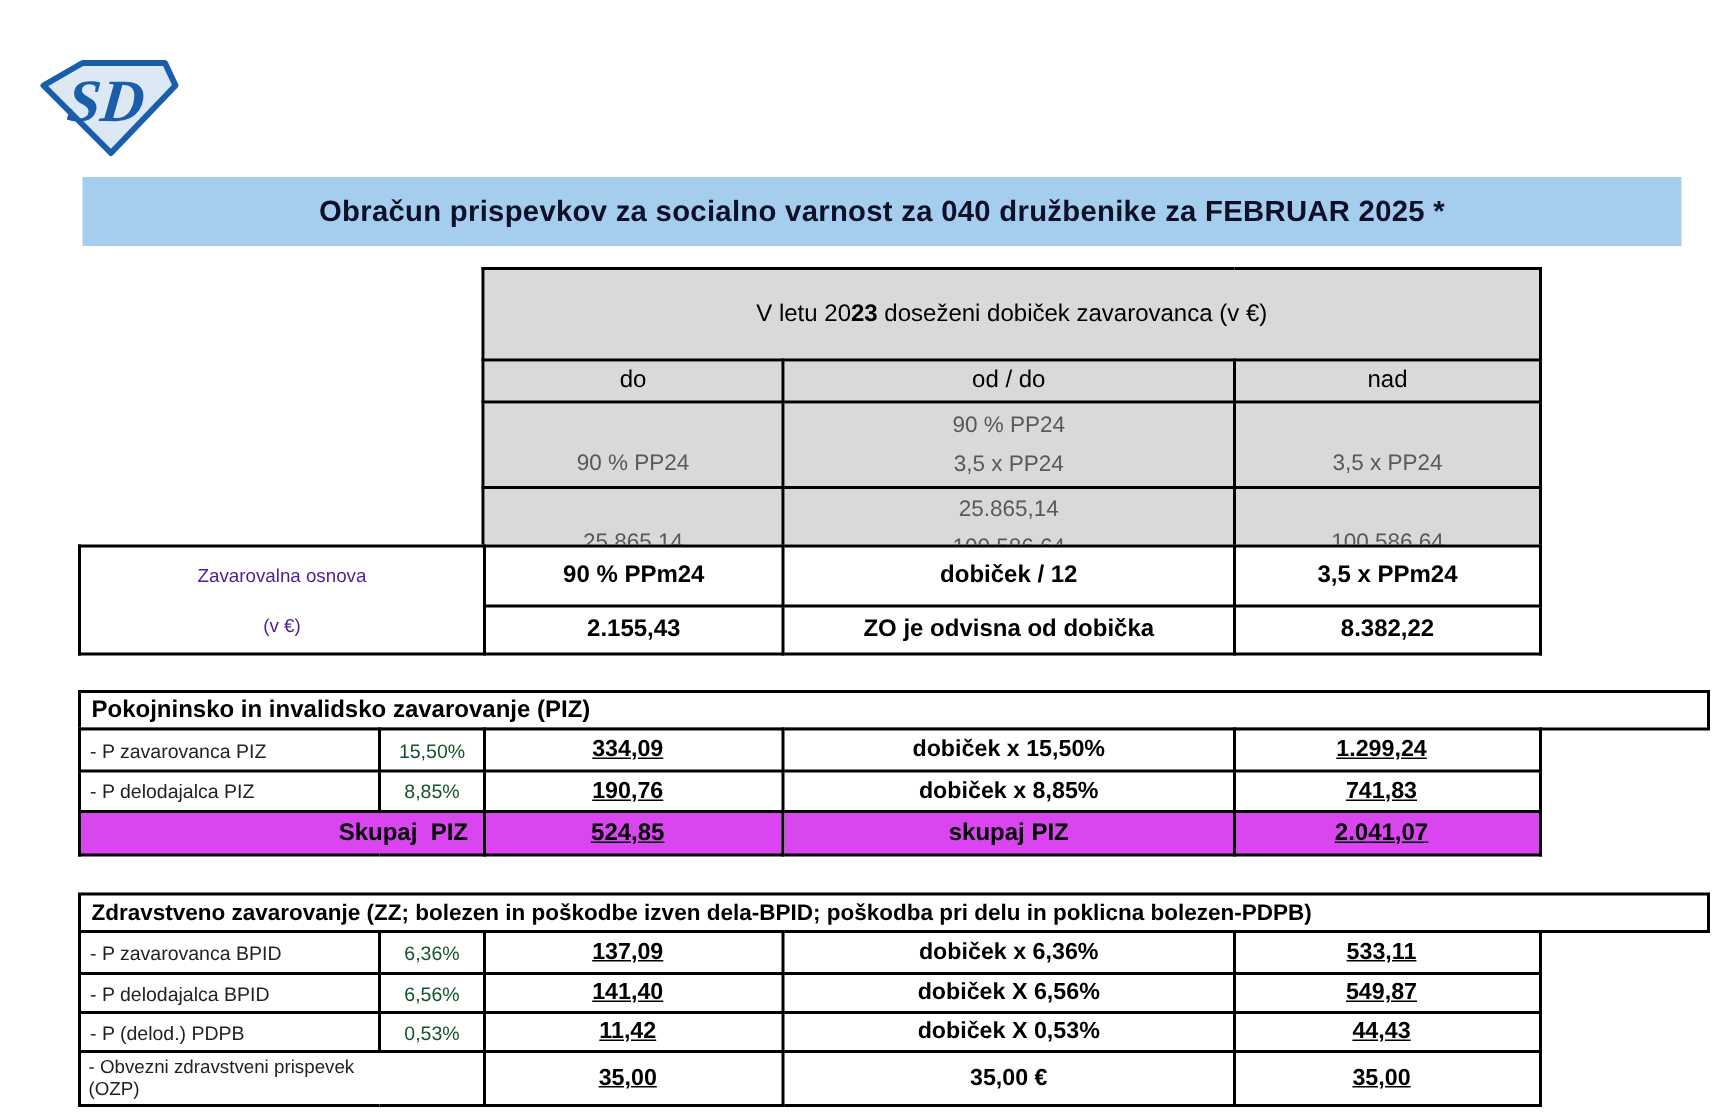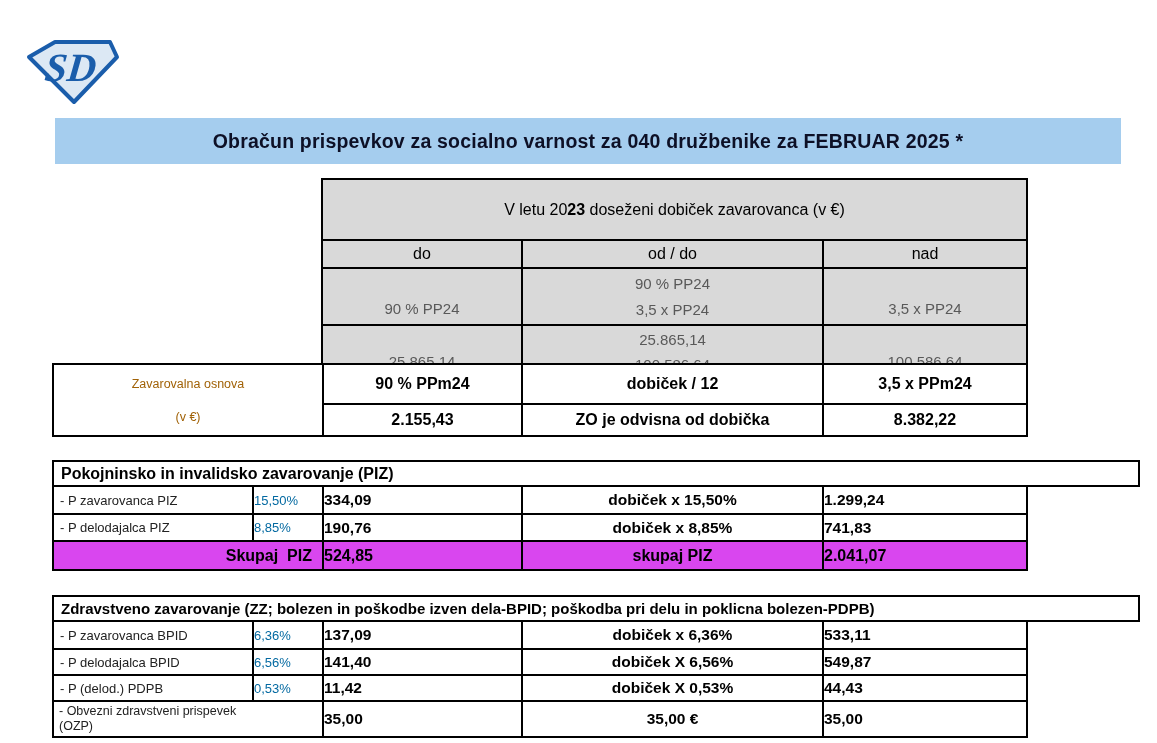--- a/index.html
+++ b/index.html
@@ -24,35 +24,35 @@
   .profit{position:absolute;left:321px;top:178px;}
   .profit td{background:#d9d9d9;text-align:center;font-size:16px;vertical-align:middle;}
   .profit .hdr{font-size:16px;}
   .profit .muted{color:#595959;font-size:15px;}
   .profit td.bottom{vertical-align:bottom;padding-bottom:7px;}
   .profit td.two div{line-height:26px;}
   .profit td.two2 div{line-height:25px;}
   
   .base{position:absolute;left:52px;top:363px;background:#fff;}
   .base td{background:#fff;text-align:center;vertical-align:middle;}
-  .baselabel{font-size:12.5px;color:#a16207;}
+  .baselabel{font-size:12.5px;color:#4c1d95;}
   .baselabel .stack2{height:66px;display:flex;flex-direction:column;justify-content:space-around;align-items:center;}
   .bform,.bval{font-weight:bold;font-size:16px;}
   
   .section{position:absolute;left:52px;}
   .sec-bar{
     width:1088px;height:27px;border:2px solid #000;box-sizing:border-box;background:#fff;
     display:flex;align-items:center;padding-left:7px;font-weight:bold;font-size:16px;
   }
   .sec-bar.zz{font-size:15px;}
   .sec-table{margin-top:-2px;background:#fff;}
   .sec-table td{background:#fff;vertical-align:middle;}
   .lbl{font-size:13px;text-align:left;padding-left:6px;color:#222;}
-  .pct{font-size:13px;text-align:left;color:#0369a1;}
-  .val{font-weight:bold;font-size:15.5px;text-align:left;padding-right:8px;}
+  .pct{font-size:13px;text-align:center;color:#14532d;}
+  .val{font-weight:bold;font-size:15.5px;text-align:center;padding-right:8px;text-decoration:underline;}
   .frm{font-weight:bold;font-size:15.5px;text-align:center;}
   .total td{background:#d946ef;}
   .total .val,.total .frm{font-size:16px;}
   .total-label{font-weight:bold;font-size:16px;text-align:right;padding-right:10px;white-space:pre;background:#ffffcc;}
   .small2{font-size:12.5px;text-align:left;padding-left:5px;color:#222;}
   .small2 div{line-height:15px;}
 </style>
 </head>
 <body>
 

